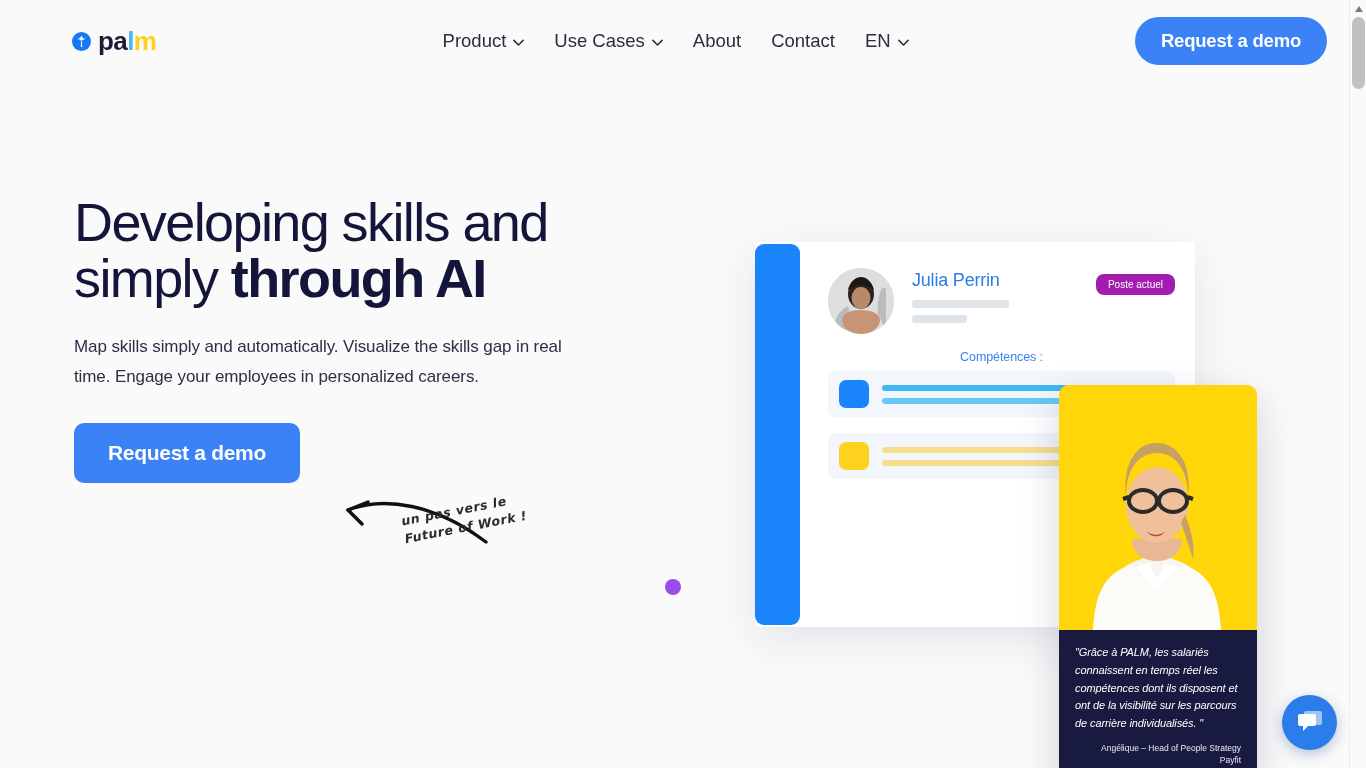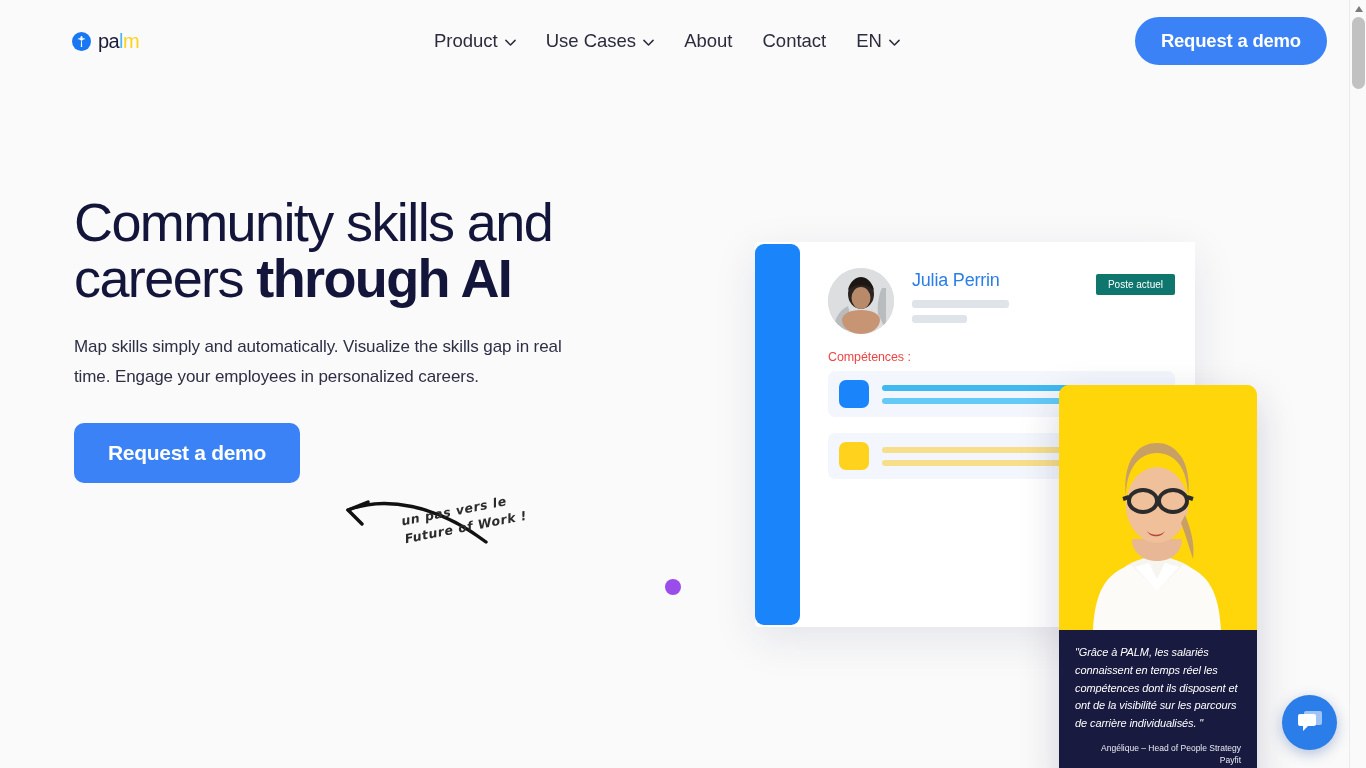--- a/index.html
+++ b/index.html
@@ -27,21 +27,21 @@
     padding: 0 22px 0 72px;
     background: #fafafa;
   }
   .logo { display: flex; align-items: center; gap: 7px; }
   .logo-mark {
     width: 19px; height: 19px; border-radius: 50%;
     background: #1877f2;
     display: flex; align-items: center; justify-content: center;
     flex: none;
   }
-  .logo-text { font-size: 20px; letter-spacing: -0.6px; font-weight: 400; line-height: 1; }
+  .logo-text { font-size: 26px; letter-spacing: -0.6px; font-weight: 700; line-height: 1; }
   .lt-pa { color: #1b1c3a; }
   .lt-l  { color: #4db8f0; }
   .lt-m  { color: #ffd21e; }
 
   .nav {
     display: flex; align-items: center; gap: 0;
     margin: 0 auto;
     padding-left: 60px;
   }
   .nav-item {
@@ -170,28 +170,28 @@
   .avatar svg { display:block; width:100%; height:100%; }
   .profile-info { flex: 1; padding-top: 2px; }
   .profile-name {
     font-size: 18px; color: #2b7de9; font-weight: 400;
     letter-spacing: -0.2px; margin-bottom: 9px;
   }
   .sk-bar { background: #dfe3ea; border-radius: 3px; height: 8px; margin-bottom: 7px; }
   .sk-w1 { width: 97px; }
   .sk-w2 { width: 55px; }
   .badge-poste {
-    background: #0f766e; color: #fff;
-    font-size: 10px; border-radius: 2px;
+    background: #a21caf; color: #fff;
+    font-size: 10px; border-radius: 8px;
     padding: 5px 12px; white-space: nowrap;
     align-self: flex-start; margin-top: 6px;
   }
 
   .sect { margin-top: 16px; }
-  .sect-label { font-size: 12.5px; color: #ef4444; margin-bottom: 7px; letter-spacing: -0.1px; }
+  .sect-label { font-size: 12.5px; color: #3b82f6; margin-bottom: 7px; letter-spacing: -0.1px; text-align: center; }
   .sect-row {
     display: flex; align-items: center; gap: 13px;
     background: #f3f6fc; border-radius: 7px;
     padding: 9px 11px;
   }
   .chip { width: 30px; height: 28px; border-radius: 7px; flex: none; }
   .chip-blue { background: #1a84fb; }
   .chip-yellow { background: #ffd21e; }
   .chip-green { background: #00d157; }
   .lines { flex: 1; }
@@ -319,21 +319,21 @@
         </span>
       </div>
     </nav>
 
     <button class="btn-demo-nav">Request a demo</button>
   </header>
 
   <section class="hero">
 
     <div class="hero-left">
-      <h1 class="hero-title"><span>Community skills and careers </span><b>through AI</b></h1>
+      <h1 class="hero-title"><span>Developing skills and simply </span><b>through AI</b></h1>
       <p class="hero-sub">Map skills simply and automatically. Visualize the skills gap in real time. Engage your employees in personalized careers.</p>
       <button class="btn-demo-hero">Request a demo</button>
     </div>
 
     <div class="scribble">
       <svg width="200" height="80" viewBox="0 0 200 80" fill="none">
         <path d="M12 24 C48 10, 100 18, 150 56" stroke="#111" stroke-width="3.4" stroke-linecap="round"></path>
         <path d="M12 24 L32 16 M12 24 L26 38" stroke="#111" stroke-width="3.4" stroke-linecap="round"></path>
       </svg>
     </div>

